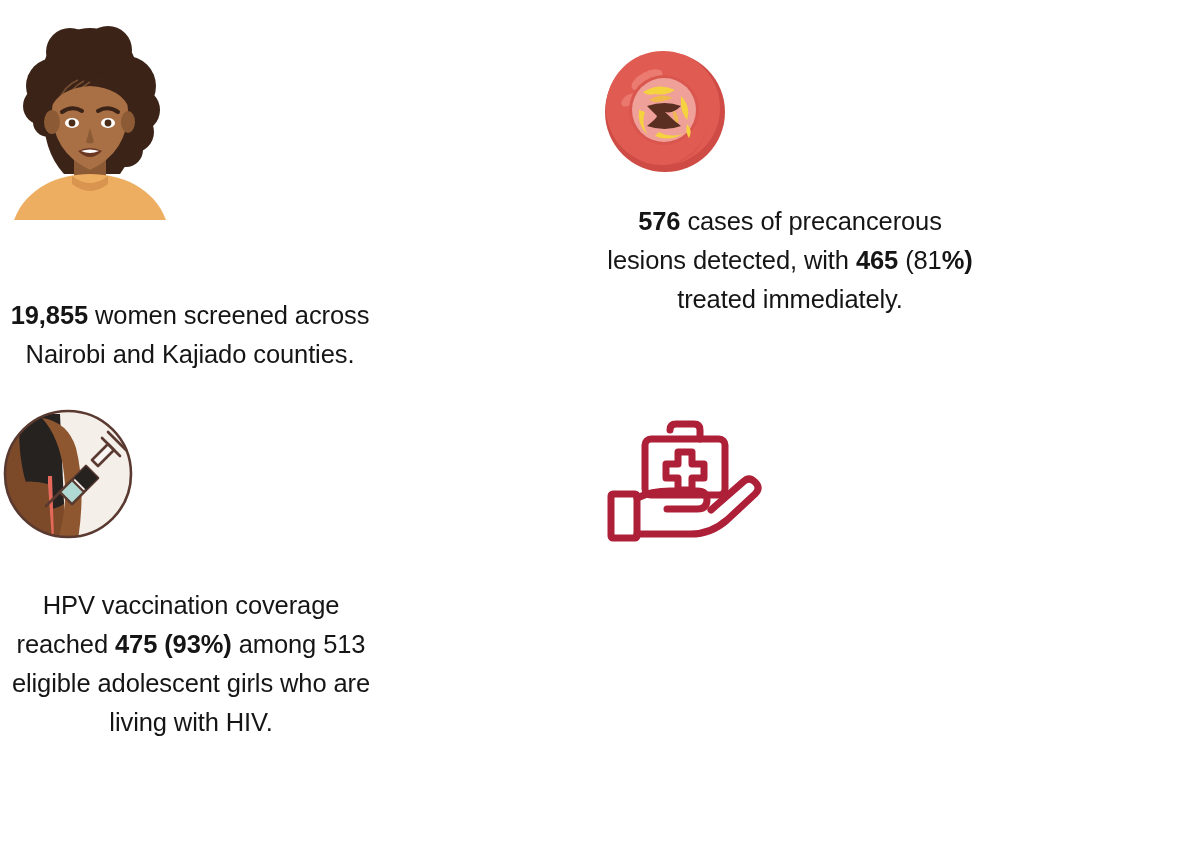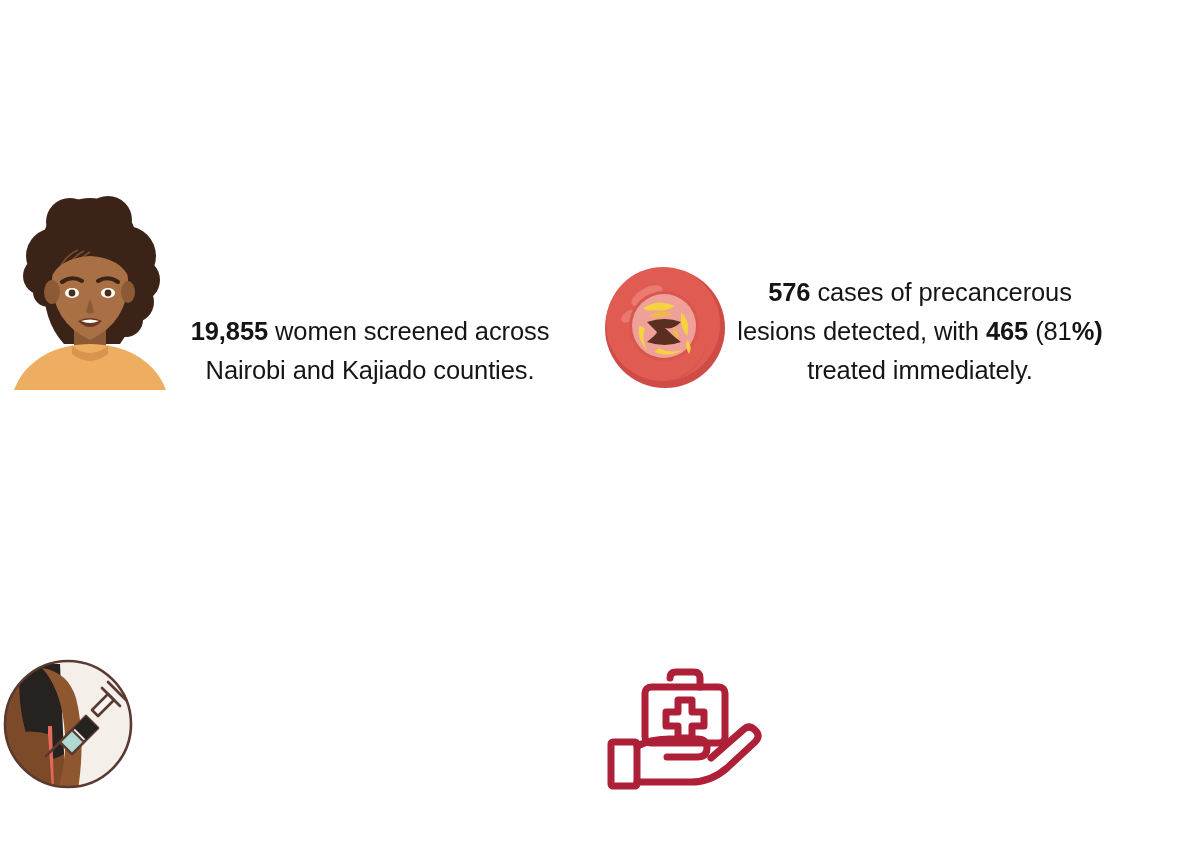--- a/index.html
+++ b/index.html
@@ -27,25 +27,25 @@
   .grid {
     display: grid;
     grid-template-columns: 600px 600px;
     grid-template-rows: 390px 400px;
     width: 1200px;
     height: 851px;
   }
 
   .cell {
     display: flex;
-    flex-direction: row;
-    align-items: flex-end;
-  }
-
-  .cell-top-left   { padding-top: 0; }
+    flex-direction: column;
+    align-items: flex-start;
+  }
+
+  .cell-top-left   { padding-top: 24px; gap: 48px; }
   .cell-top-right  { padding-top: 44px; }
   .cell-bot-left   { padding-top: 14px; }
   .cell-bot-right  { padding-top: 16px; }
 
   .icon-slot {
     display: flex;
     align-items: flex-end;
     justify-content: center;
   }
 
@@ -186,20 +186,23 @@
             <path d="M58 84 L84 58 L96 70 L70 96 Z"></path>
             <path d="M90 52 L106 36 L112 42 L96 58 Z"></path>
             <path d="M100 30 L118 48"></path>
             <path d="M106 24 L124 42"></path>
           </g>
           <path d="M58 84 L70 72 L82 84 L70 96 Z" fill="#AFD9D2" stroke="#5A3A30" stroke-width="2.4" stroke-linejoin="round"></path>
           <path d="M72 70 L84 58 L96 70 L84 82 Z" fill="#262220"></path>
           <path d="M58 84 L44 98" stroke="#5A3A30" stroke-width="2.6" stroke-linecap="round" fill="none"></path>
         </svg>
       </div>
+      <div class="caption cap-bot-left">
+        <span>HPV vaccination coverage reached </span><b>475 (93%)</b><span> among 513 eligible adolescent girls who are living with HIV.</span>
+      </div>
     </div>
 
     <div class="cell cell-bot-right">
       <div class="icon-slot h-kit">
         <svg width="160" height="130" viewBox="0 0 160 130">
           <g fill="none" stroke="#AE2038" stroke-width="7" stroke-linejoin="round" stroke-linecap="round">
 
             <path d="M65 18 Q65 12 71 12 L89 12 Q95 12 95 18 L95 27"></path>
 
             <rect x="40" y="27" width="80" height="56" rx="6"></rect>

